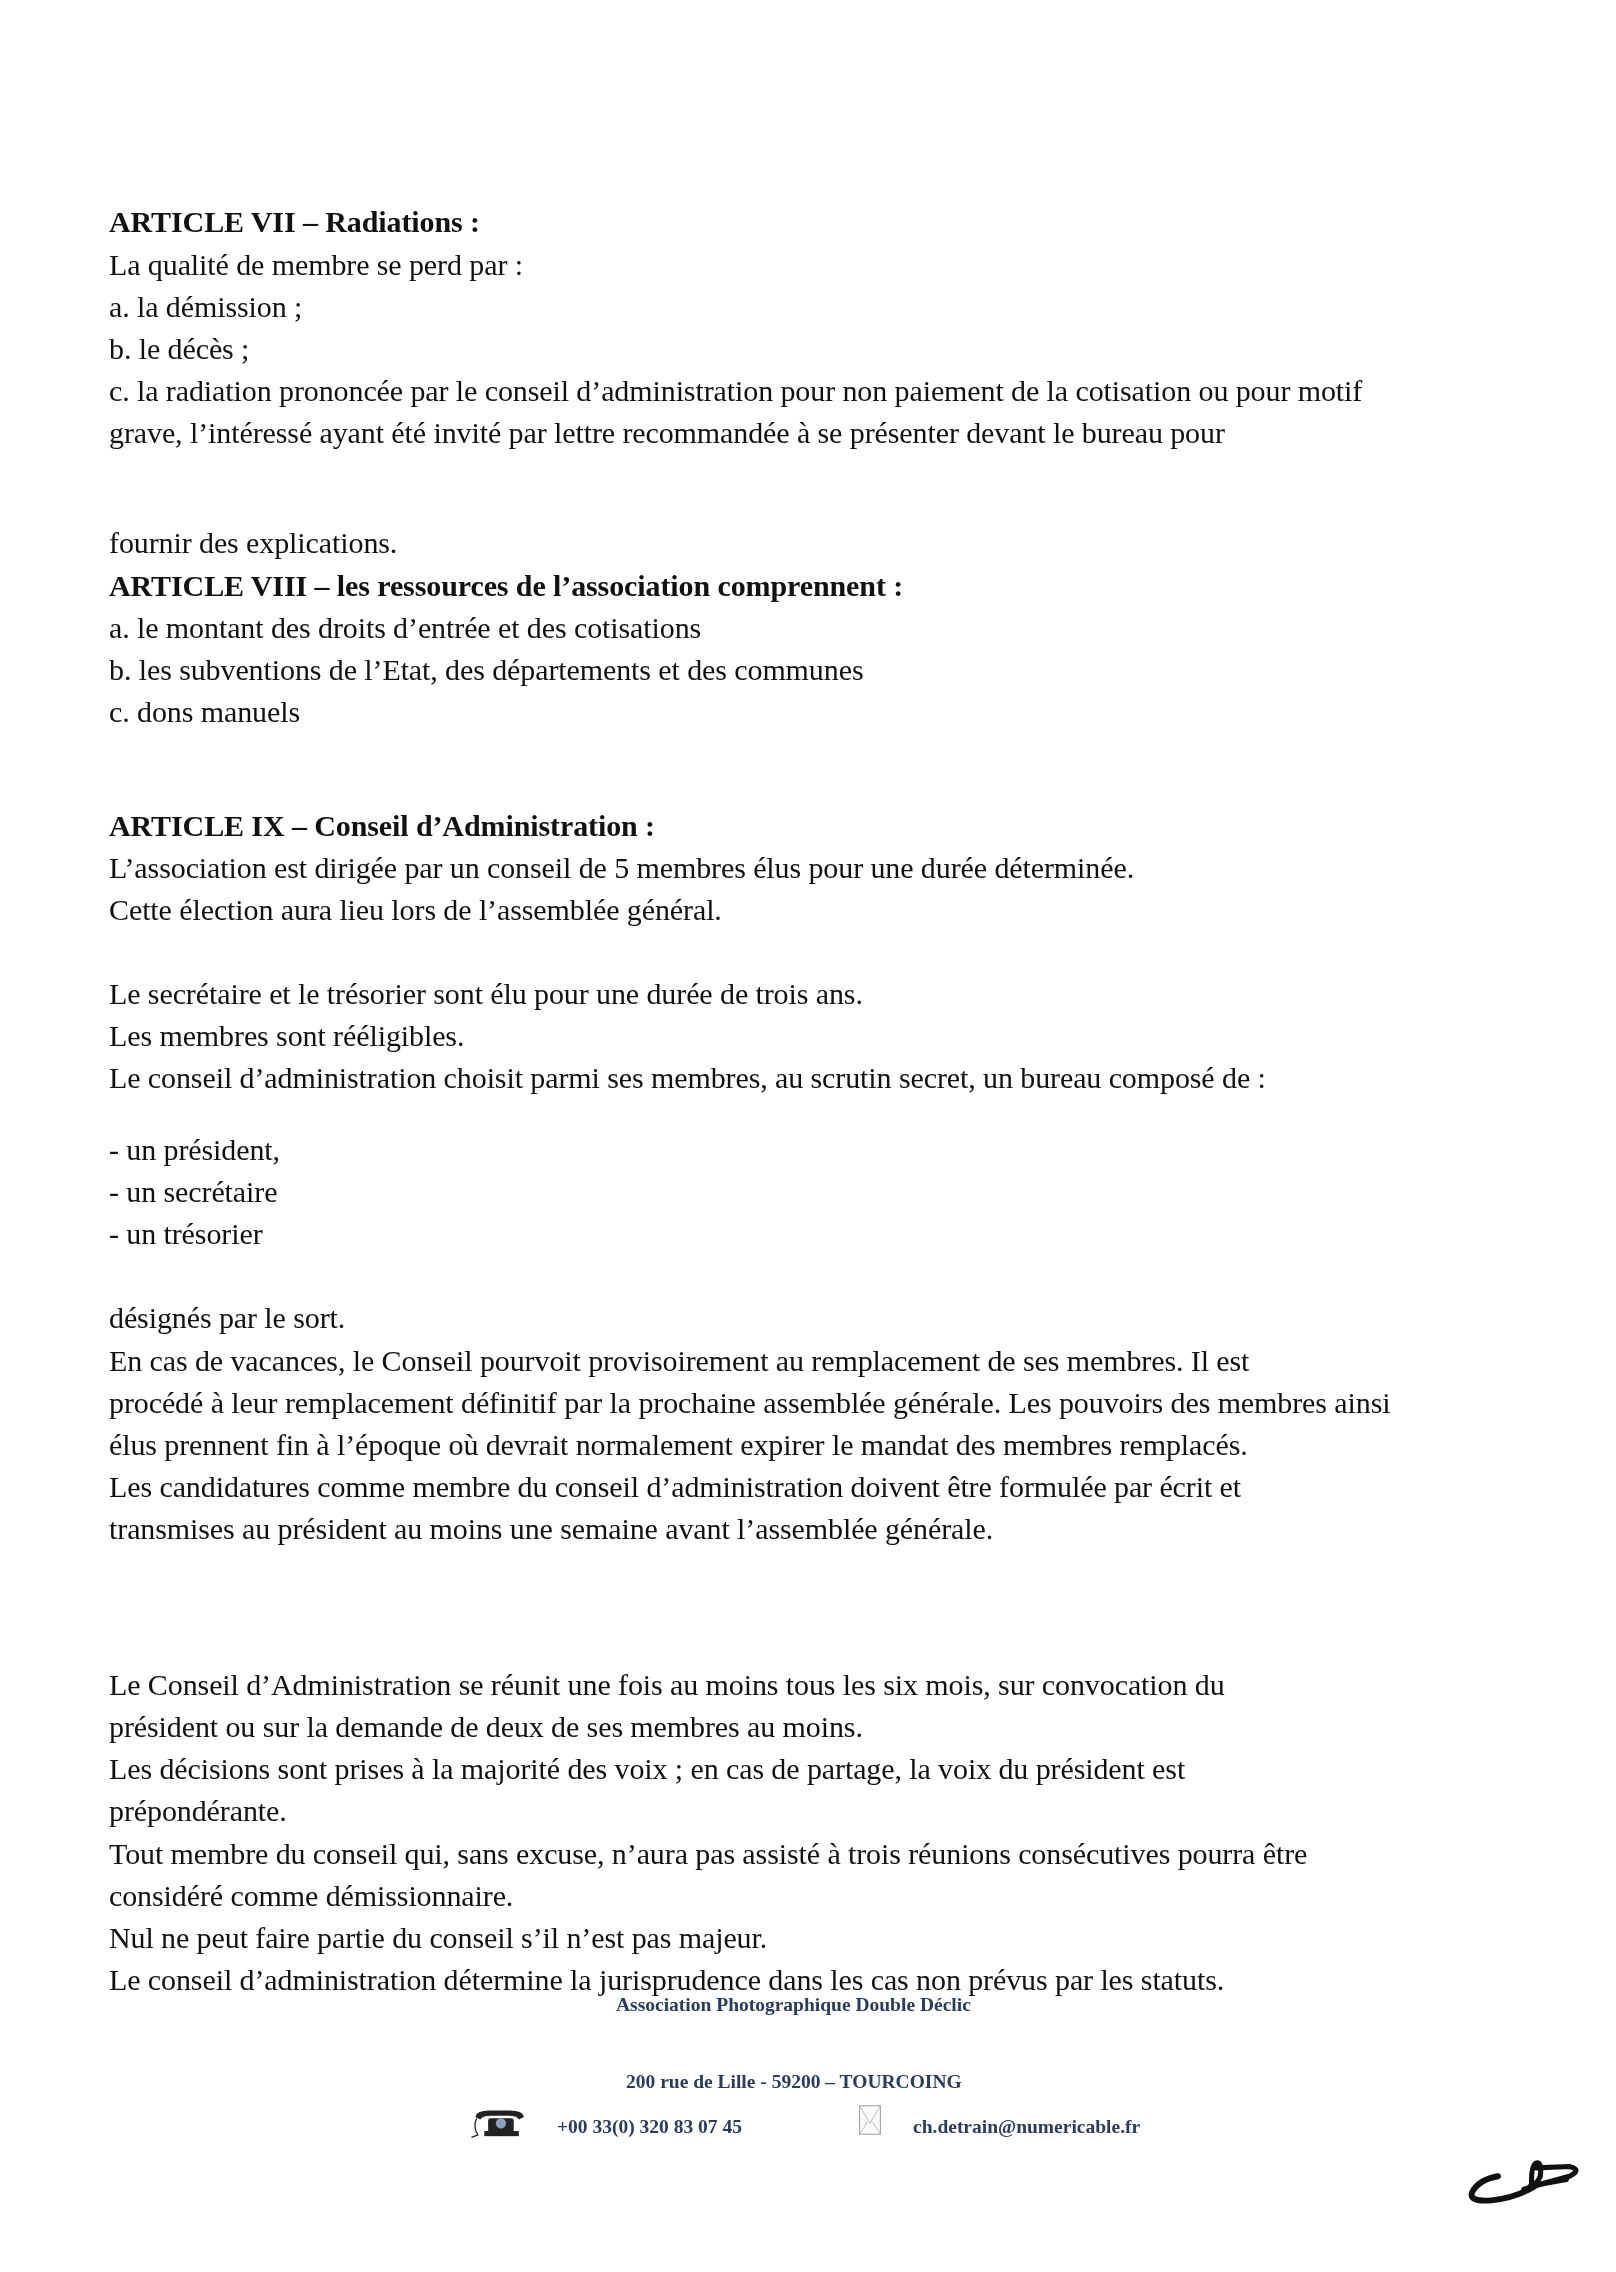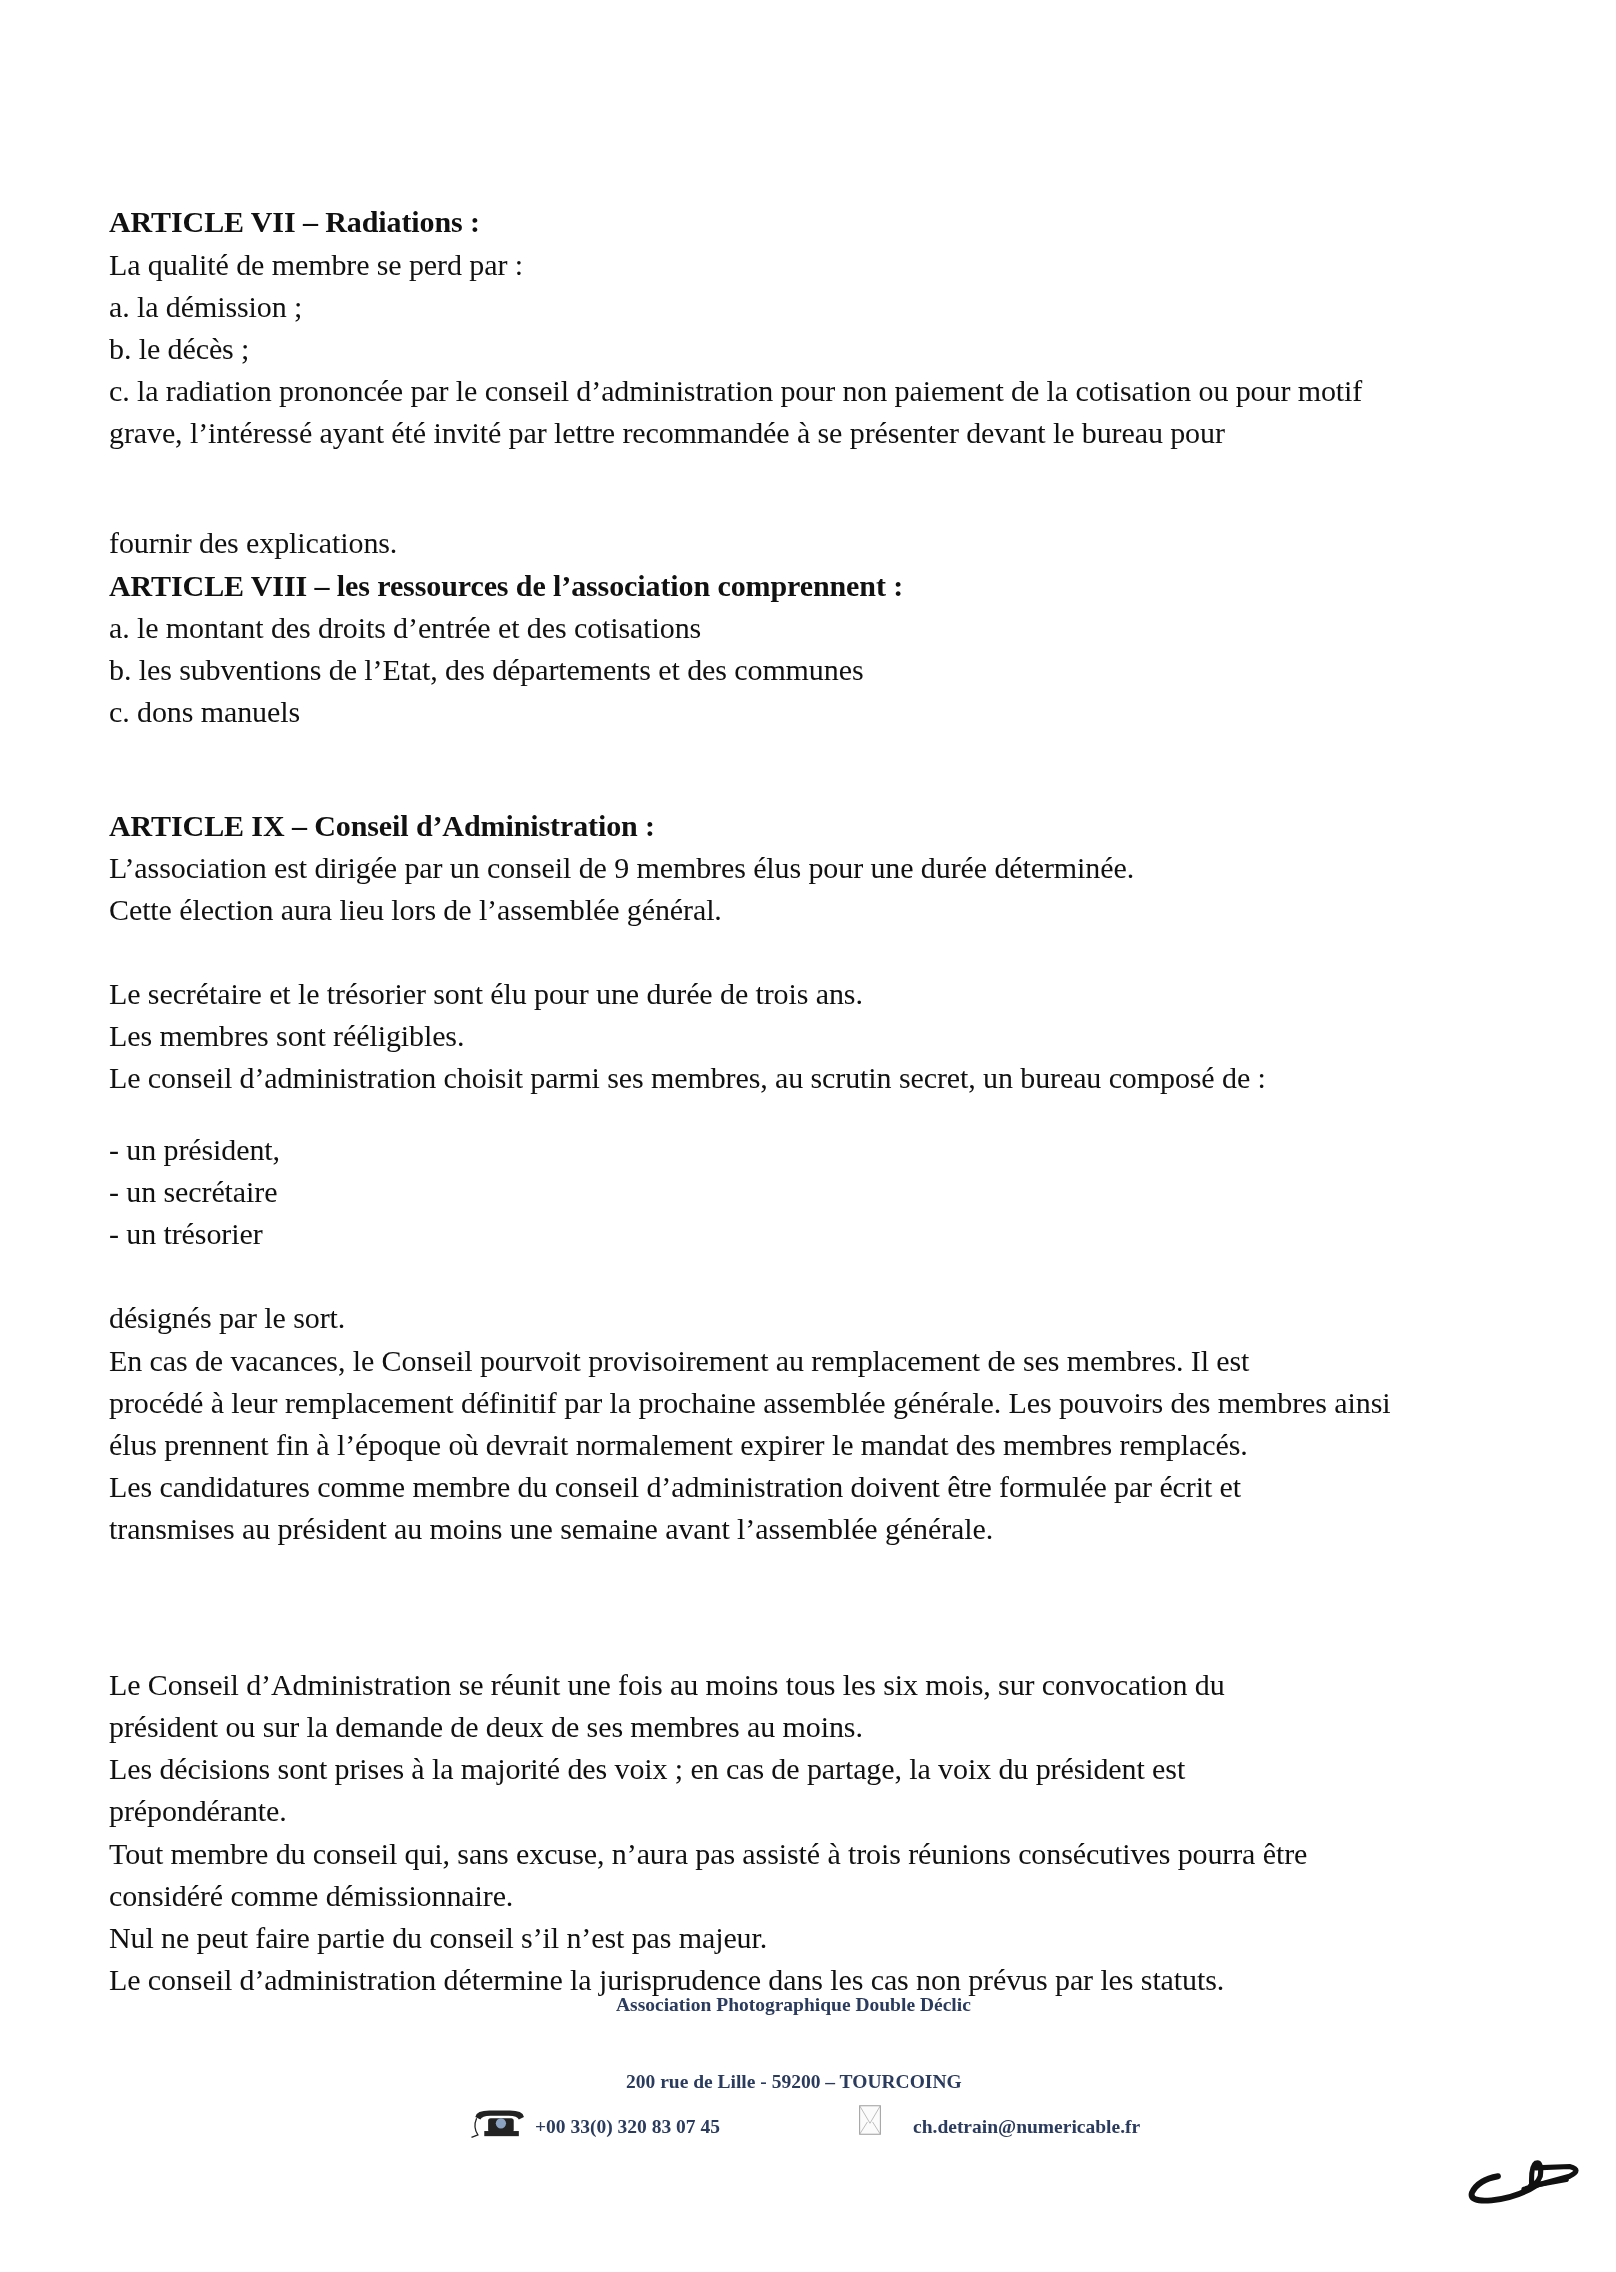--- a/index.html
+++ b/index.html
@@ -34,21 +34,21 @@
   <div class="line" style="top:371px">c. la radiation prononcée par le conseil d’administration pour non paiement de la cotisation ou pour motif</div>
   <div class="line" style="top:413px">grave, l’intéressé ayant été invité par lettre recommandée à se présenter devant le bureau pour</div>
   <div class="line" style="top:523px">fournir des explications.</div>
 
   <div class="line bold" style="top:566px">ARTICLE VIII – les ressources de l’association comprennent :</div>
   <div class="line" style="top:608px">a. le montant des droits d’entrée et des cotisations</div>
   <div class="line" style="top:650px">b. les subventions de l’Etat, des départements et des communes</div>
   <div class="line" style="top:692px">c. dons manuels</div>
 
   <div class="line bold" style="top:806px">ARTICLE IX – Conseil d’Administration :</div>
-  <div class="line" style="top:848px">L’association est dirigée par un conseil de 9 membres élus pour une durée déterminée.</div>
+  <div class="line" style="top:848px">L’association est dirigée par un conseil de 5 membres élus pour une durée déterminée.</div>
   <div class="line" style="top:890px">Cette élection aura lieu lors de l’assemblée général.</div>
   <div class="line" style="top:974px">Le secrétaire et le trésorier sont élu pour une durée de trois ans.</div>
   <div class="line" style="top:1016px">Les membres sont rééligibles.</div>
   <div class="line" style="top:1058px">Le conseil d’administration choisit parmi ses membres, au scrutin secret, un bureau composé de :</div>
   <div class="line" style="top:1130px">- un président,</div>
   <div class="line" style="top:1172px">- un secrétaire</div>
   <div class="line" style="top:1214px">- un trésorier</div>
   <div class="line" style="top:1298px">désignés par le sort.</div>
   <div class="line" style="top:1341px">En cas de vacances, le Conseil pourvoit provisoirement au remplacement de ses membres. Il est</div>
   <div class="line" style="top:1383px">procédé à leur remplacement définitif par la prochaine assemblée générale. Les pouvoirs des membres ainsi</div>
@@ -71,21 +71,21 @@
 
     <span class="phone-icon" style="left:470px; top:2108px;">
       <svg width="58" height="32" viewBox="0 0 90 50">
         <path d="M8 14 Q10 4 30 4 L62 4 Q82 4 84 14 L76 18 Q74 12 60 12 L32 12 Q18 12 16 18 Z" fill="#222"></path>
         <rect x="28" y="16" width="40" height="22" rx="4" fill="#222"></rect>
         <circle cx="48" cy="24" r="8" fill="#8aa2c0"></circle>
         <rect x="22" y="36" width="54" height="8" fill="#222"></rect>
         <path d="M10 16 Q4 30 12 42 L2 46" stroke="#222" stroke-width="2" fill="none"></path>
       </svg>
     </span>
-    <div class="footer-line" style="left:535px; top:2114px;">+00 33(0) 320 83 07 45</div>
+    <div class="footer-line" style="left:557px; top:2114px;">+00 33(0) 320 83 07 45</div>
 
     <span class="envelope-icon" style="left:859px; top:2105px;">
       <svg width="22" height="30" viewBox="0 0 34 46">
         <rect x="1" y="1" width="32" height="44" fill="#fbfbfb" stroke="#999" stroke-width="1.5"></rect>
         <path d="M1 1 L17 28 L33 1" stroke="#aaa" stroke-width="1.2" fill="none"></path>
         <path d="M1 45 L13 26 M33 45 L21 26" stroke="#aaa" stroke-width="1.2" fill="none"></path>
       </svg>
     </span>
     <div class="footer-line" style="left:913px; top:2114px;">ch.detrain@numericable.fr</div>
   </div>

